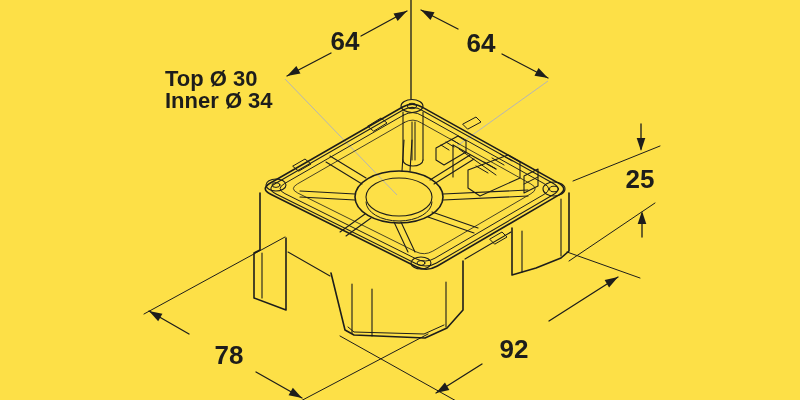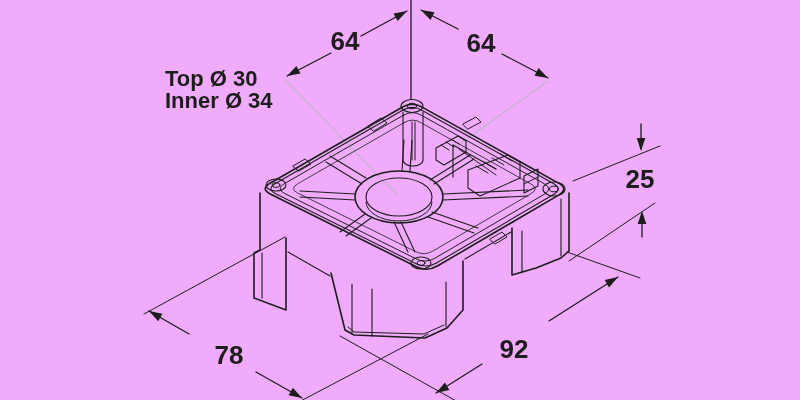--- a/index.html
+++ b/index.html
@@ -1,16 +1,16 @@
 <!DOCTYPE html>
 <html><head>
 <meta charset="utf-8">
 <style>
   html,body{margin:0;padding:0;background:#ffffff;}
-  #stage{position:relative;width:800px;height:400px;background:#f0abfc;overflow:hidden;}
+  #stage{position:relative;width:800px;height:400px;background:#fde047;overflow:hidden;}
   svg{display:block;}
   .dimtext{font-family:"Liberation Sans","DejaVu Sans",sans-serif;font-weight:bold;font-size:26px;fill:#1d1d1b;}
   .callouttext{font-family:"Liberation Sans","DejaVu Sans",sans-serif;font-weight:bold;font-size:22px;fill:#1d1d1b;}
   .dimline{stroke:#1d1d1b;stroke-width:1.3;fill:none;stroke-linecap:round;}
   .extline{stroke:#1d1d1b;stroke-width:1;fill:none;stroke-linecap:round;}
   .ghost{stroke:#b5b5b5;stroke-width:1;fill:none;}
   .arrow{fill:#1d1d1b;stroke:none;}
   .main{stroke:#1d1d1b;stroke-width:1.6;fill:none;stroke-linejoin:round;stroke-linecap:round;}
   .det{stroke:#1d1d1b;stroke-width:1.1;fill:none;stroke-linejoin:round;stroke-linecap:round;}
   .fine{stroke:#1d1d1b;stroke-width:1;fill:none;stroke-linejoin:round;stroke-linecap:round;}

